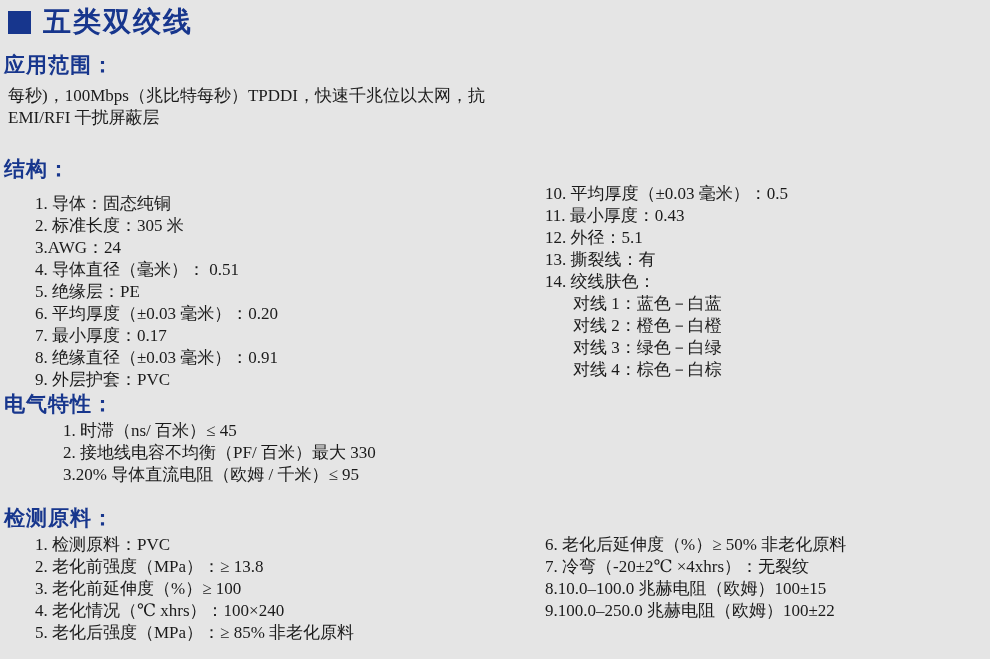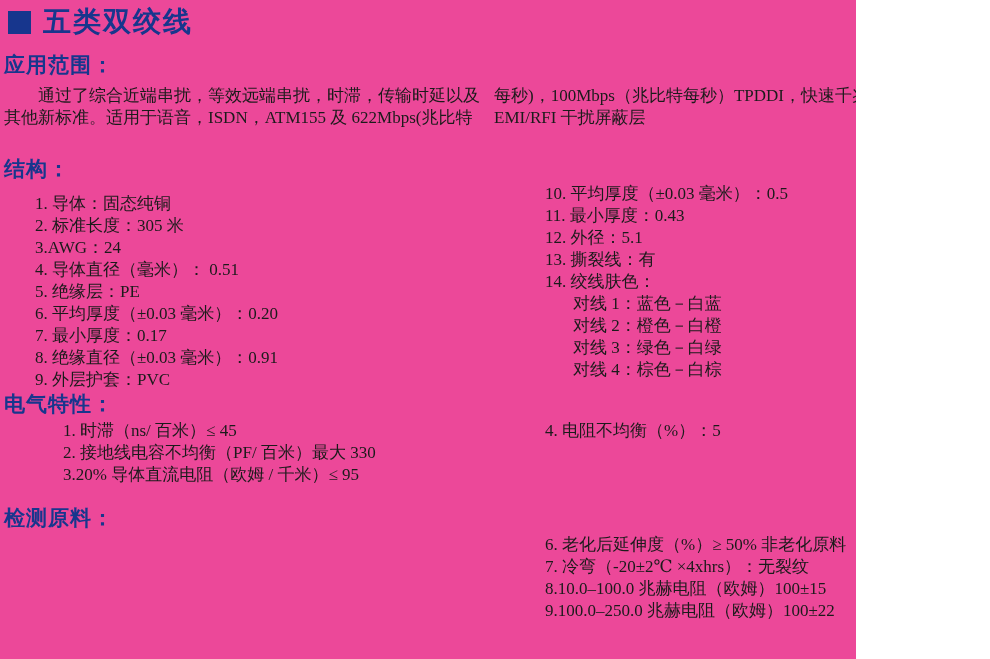--- a/index.html
+++ b/index.html
@@ -1,21 +1,21 @@
 <!DOCTYPE html>
 <html><head>
 <meta charset="utf-8">
 <style>
   * { margin: 0; padding: 0; box-sizing: border-box; }
   html, body { background: #ffffff; }
   .page {
     position: relative;
-    width: 856px;
+    width: 990px;
     height: 659px;
-    background: #ec4899;
+    background: #e5e5e5;
     font-family: "Liberation Serif", "DejaVu Serif", serif;
     color: #1b1b1b;
     overflow: hidden;
   }
   .title-row {
     position: absolute;
     left: 8px;
     top: 8px;
     display: flex;
     align-items: center;
@@ -88,23 +88,20 @@
 
 <div class="page">
 
   <div class="title-row">
     <div class="title-square"></div>
     <div class="page-title">五类双绞线</div>
   </div>
 
   <div class="sec-heading h-app">应用范围：</div>
   <div class="app-cols">
-    <div class="app-col-left">
-      <p class="body-par indent2">通过了综合近端串扰，等效远端串扰，时滞，传输时延以及其他新标准。适用于语音，ISDN，ATM155 及 622Mbps(兆比特</p>
-    </div>
     <div class="app-col-right">
       <p class="body-par">每秒)，100Mbps（兆比特每秒）TPDDI，快速千兆位以太网，抗EMI/RFI 干扰屏蔽层</p>
     </div>
   </div>
 
   <div class="sec-heading h-str">结构：</div>
   <div class="list struct-left">
     <div>1. 导体：固态纯铜</div>
     <div>2. 标准长度：305 米</div>
     <div>3.AWG：24</div>
@@ -129,24 +126,30 @@
     </div>
   </div>
 
   <div class="sec-heading h-elec">电气特性：</div>
   <div class="list elec-left">
     <div>1. 时滞（ns/ 百米）≤ 45</div>
     <div>2. 接地线电容不均衡（PF/ 百米）最大 330</div>
     <div>3.20% 导体直流电阻（欧姆 / 千米）≤ 95</div>
   </div>
   <div class="list elec-right">
-    <div>4. 电阻不均衡（%）：5</div>
   </div>
 
   <div class="sec-heading h-mech">检测原料：</div>
+  <div class="list mech-left">
+    <div>1. 检测原料：PVC</div>
+    <div>2. 老化前强度（MPa）：≥ 13.8</div>
+    <div>3. 老化前延伸度（%）≥ 100</div>
+    <div>4. 老化情况（℃ xhrs）：100×240</div>
+    <div>5. 老化后强度（MPa）：≥ 85% 非老化原料</div>
+  </div>
   <div class="list mech-right">
     <div>6. 老化后延伸度（%）≥ 50% 非老化原料</div>
     <div>7. 冷弯（-20±2℃ ×4xhrs）：无裂纹</div>
     <div>8.10.0–100.0 兆赫电阻（欧姆）100±15</div>
     <div>9.100.0–250.0 兆赫电阻（欧姆）100±22</div>
   </div>
 
 </div>
 
 </body></html>

